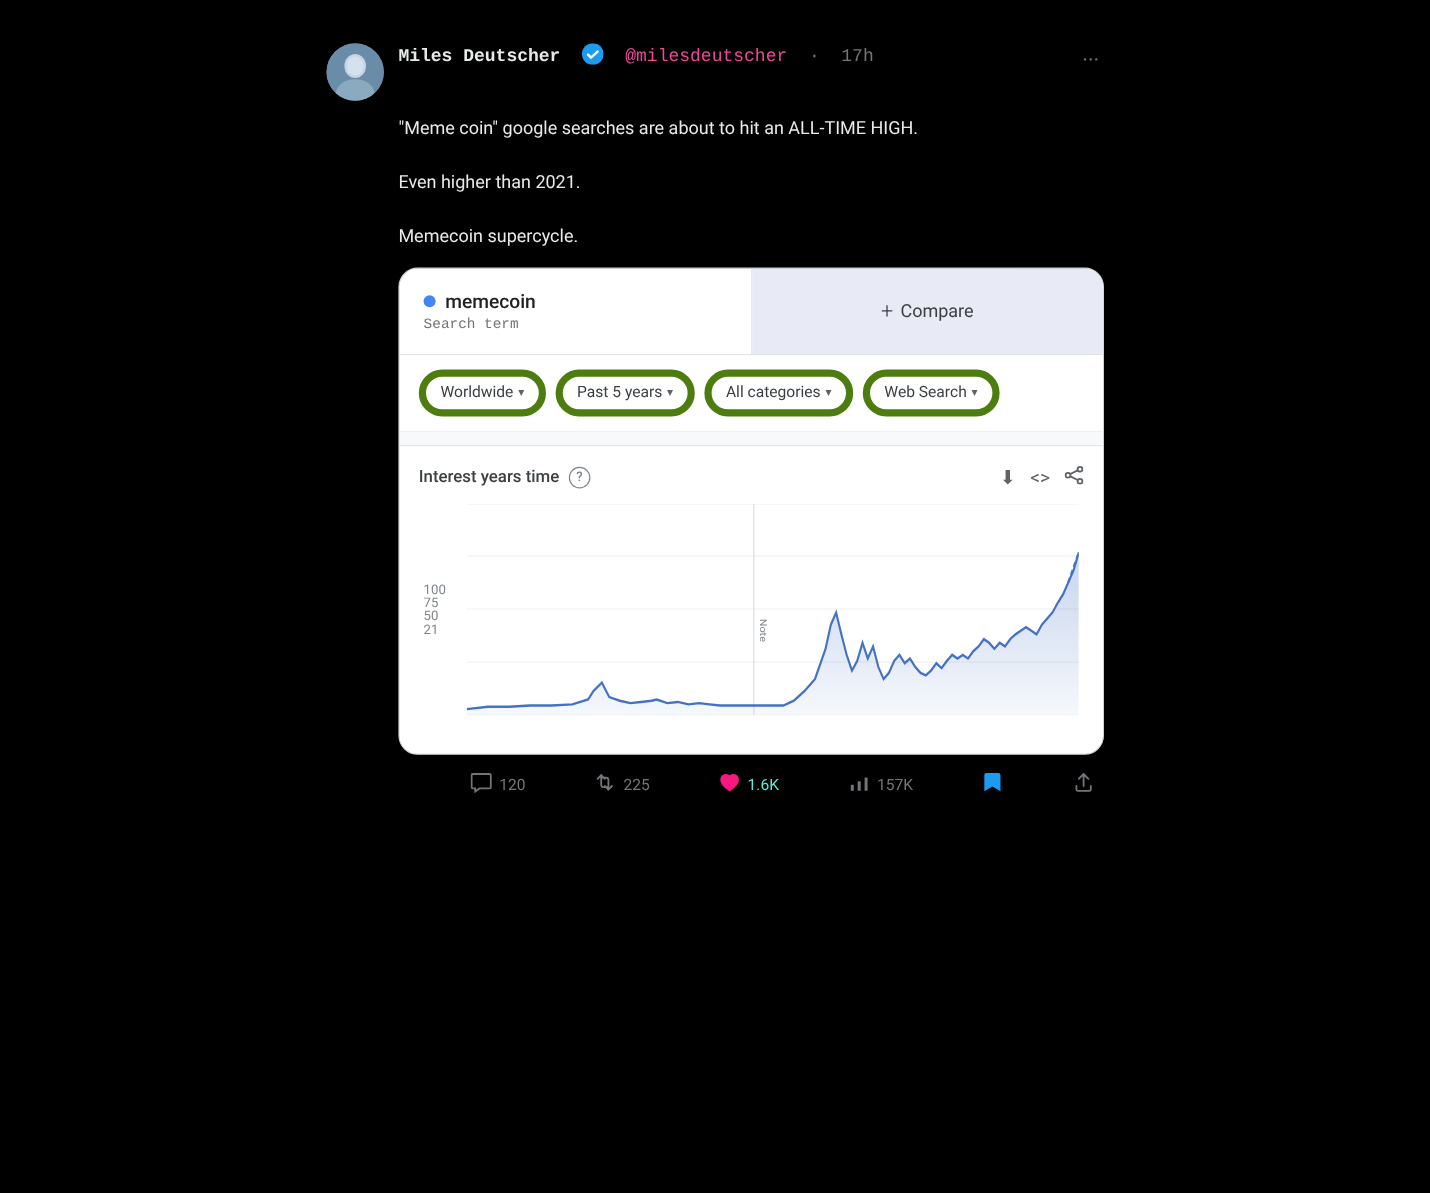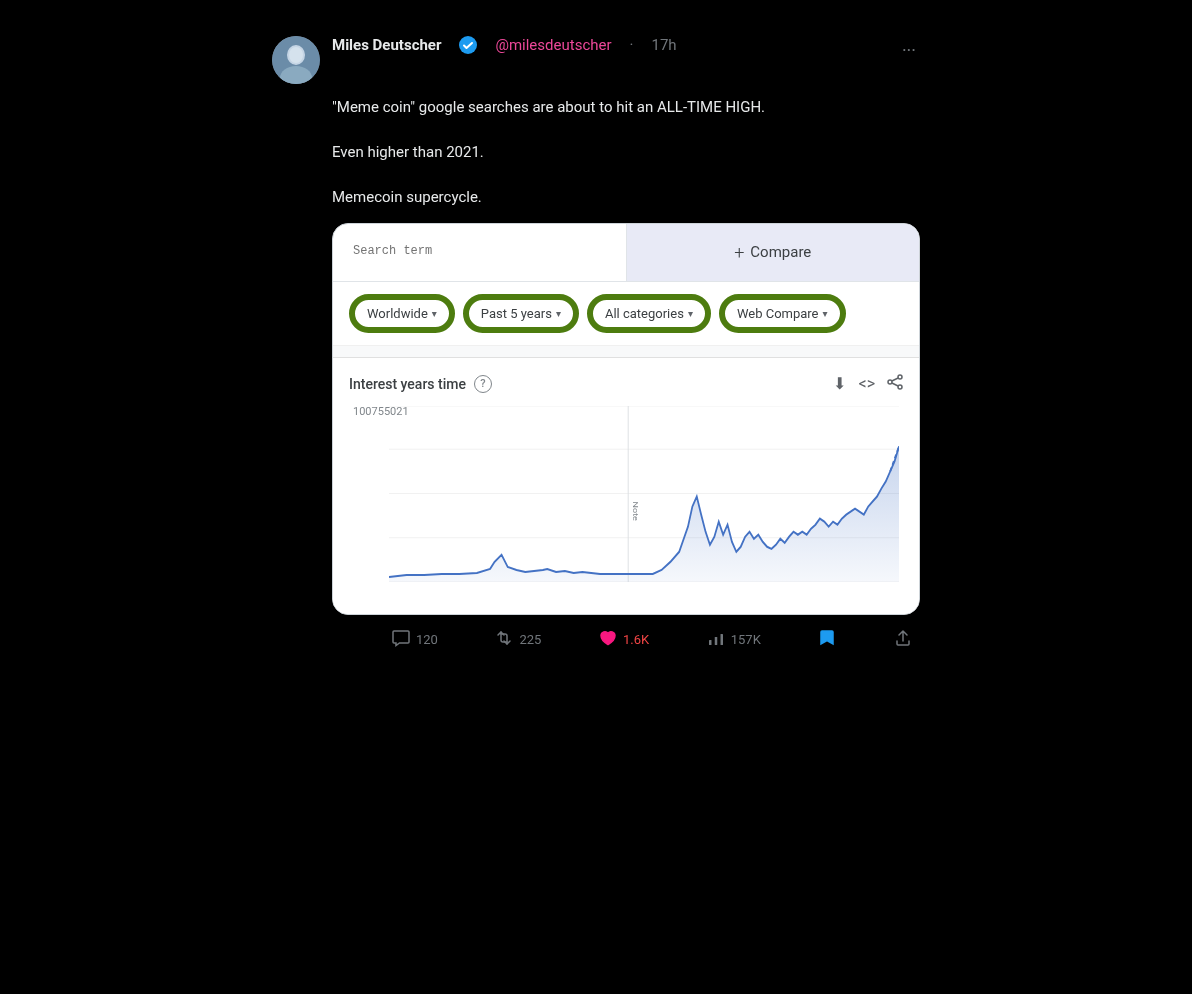--- a/index.html
+++ b/index.html
@@ -43,23 +43,24 @@
       align-items: center;
       justify-content: center;
       font-size: 22px;
       color: #c5d5e5;
     }
     .user-info {
       flex: 1;
     }
     .user-name-row {
       display: flex;
-      align-items: flex-start;
+      align-items: center;
       gap: 18px;
       flex-wrap: wrap;
+      font-family: Liberation Mono, monospace;
     }
     .user-name {
       font-weight: 700;
       font-size: 15px;
       color: #e7e9ea;
     }
     .verified-icon {
       color: #1d9bf0;
       font-size: 16px;
     }
@@ -220,21 +221,21 @@
       position: relative;
       height: 200px;
       margin: 0 4px;
     }
     .y-labels {
       position: absolute;
       left: 0;
       top: 0;
       height: 100%;
       display: flex;
-      flex-direction: row;
+      flex-direction: column;
       justify-content: center;
       padding-bottom: 24px;
     }
     .y-label {
       font-size: 11px;
       color: #80868b;
       line-height: 1;
     }
     .chart-svg-container {
       position: absolute;
@@ -272,21 +273,21 @@
       font-size: 13px;
       cursor: pointer;
     }
     .action-icon {
       font-size: 18px;
     }
     .action-count {
       font-size: 13px;
     }
     .like-count {
-      color: #ef4444;
+      color: #5eead4;
     }
     .like-icon {
       color: #f91880;
     }
     .bookmark-icon {
       font-size: 18px;
       color: #71767b;
     }
     .share-icon {
       font-size: 18px;
@@ -328,20 +329,24 @@
   <div class="tweet-body">
     <div class="tweet-text">"Meme coin" google searches are about to hit an ALL-TIME HIGH.
 
 Even higher than 2021.
 
 Memecoin supercycle.</div>
 
     <div class="trends-card">
       <div class="trends-search-area">
         <div class="trends-search-term">
+          <div class="search-term-row">
+            <div class="blue-dot"></div>
+            <span class="search-term-text">memecoin</span>
+          </div>
           <div class="search-term-label">Search term</div>
         </div>
         <div class="trends-compare">
           <div class="compare-text">
             <span class="compare-plus">+</span>
             <span>Compare</span>
           </div>
         </div>
       </div>
 
@@ -352,21 +357,21 @@
         </div>
         <div class="filter-btn">
           <span>Past 5 years</span>
           <span class="filter-arrow">▾</span>
         </div>
         <div class="filter-btn">
           <span>All categories</span>
           <span class="filter-arrow">▾</span>
         </div>
         <div class="filter-btn">
-          <span>Web Compare</span>
+          <span>Web Search</span>
           <span class="filter-arrow">▾</span>
         </div>
       </div>
 
       <div style="background:#f8f9fa; height:12px; border-bottom:1px solid #e0e0e0;"></div>
 
       <div class="trends-chart-area">
         <div class="chart-header">
           <div class="interest-title">
             <span>Interest years time</span>

